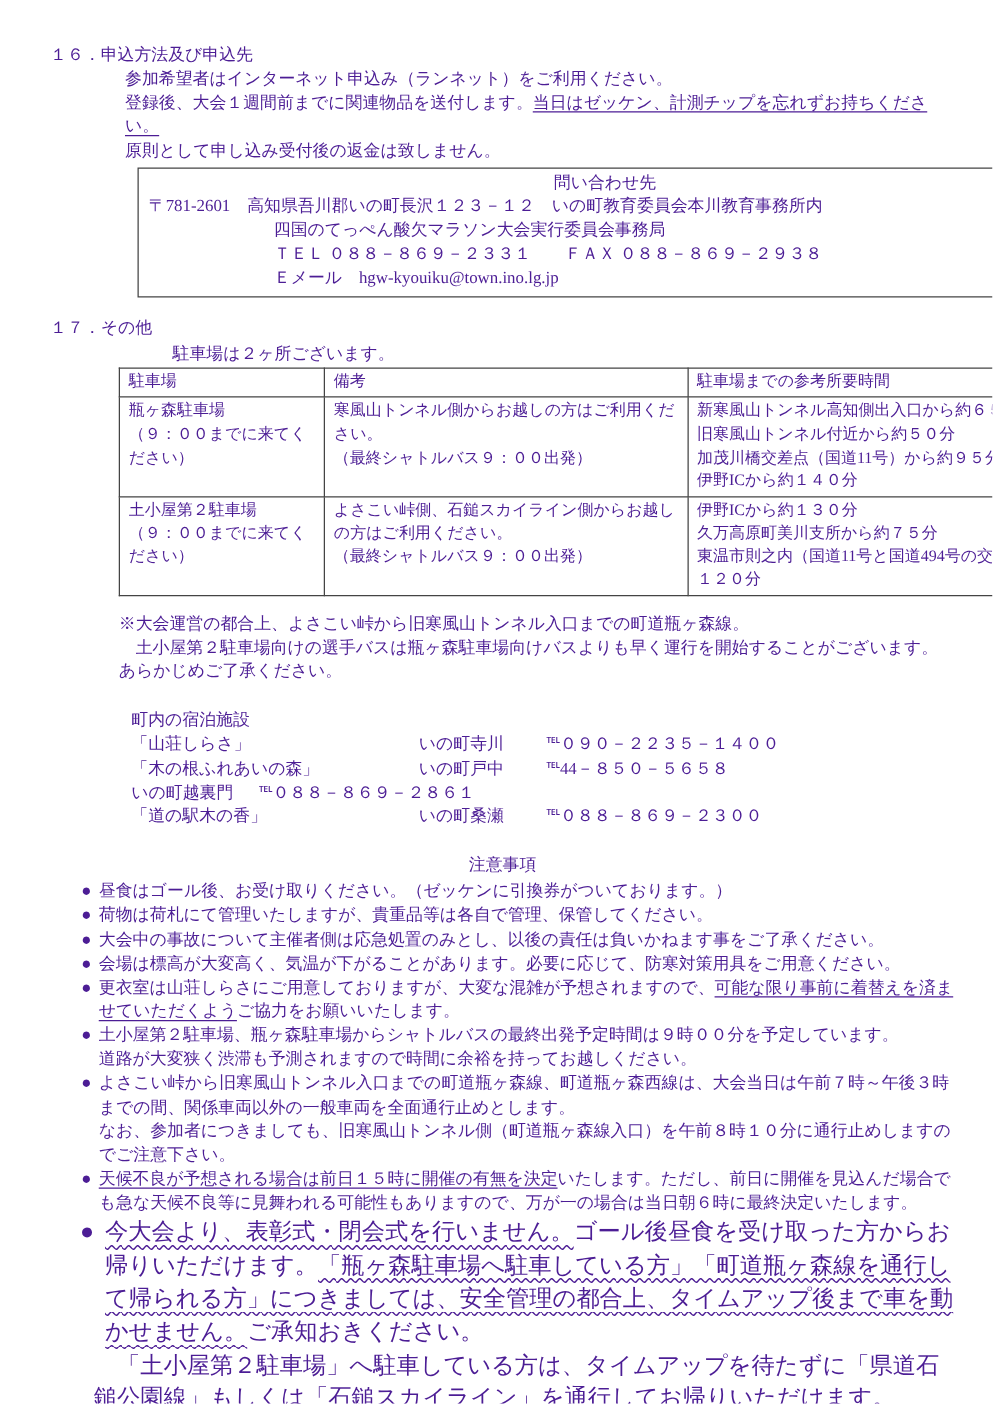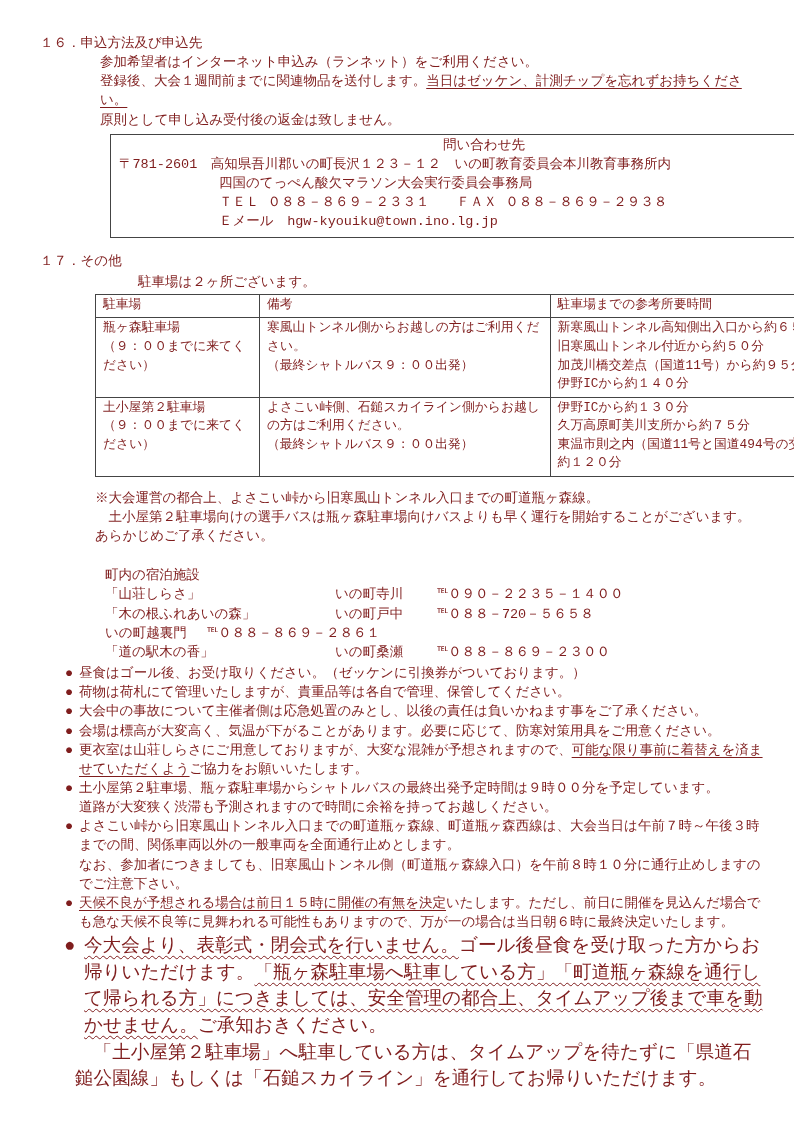--- a/index.html
+++ b/index.html
@@ -1,20 +1,20 @@
 <!DOCTYPE html>
 <html><head>
 <meta charset="utf-8">
 <style>
   * { box-sizing: border-box; }
   html, body { margin: 0; padding: 0; background: #ffffff; }
   .page {
     width: 794px; height: 1123px; margin: 0 auto; background: #ffffff;
-    font-family: Liberation Mono, monospace;
-    color: #7f1d1d; font-size: 13.5px; line-height: 1.42;
+    font-family: Liberation Serif, serif;
+    color: #4c1d95; font-size: 13.5px; line-height: 1.42;
     padding: 34px 30px 20px 40px; overflow: hidden; position: relative;
   }
   .sec-heading { margin: 0; }
   .indent1 { margin-left: 60px; }
   .u { text-decoration: underline; text-underline-offset: 3px; text-decoration-thickness: 1px; }
   .wavy { text-decoration-line: underline; text-decoration-style: wavy; text-decoration-thickness: 1px; text-underline-offset: 4px; }
 
   .contact-box {
     border: 1px solid #444; margin: 4px 0 0 70px; width: 748px;
     padding: 1px 8px 5px 8px;
@@ -112,33 +112,34 @@
   <div class="lodging">
     <div>町内の宿泊施設</div>
     <div class="lodging-row">
       <span class="lodging-name">「山荘しらさ」</span>
       <span class="lodging-place">いの町寺川</span>
       <span class="lodging-tel">℡０９０－２２３５－１４００</span>
     </div>
     <div class="lodging-row">
       <span class="lodging-name">「木の根ふれあいの森」</span>
       <span class="lodging-place">いの町戸中</span>
-      <span class="lodging-tel">℡０８８－720－５６５８</span>
+      <span class="lodging-tel">℡44－８５０－５６５８</span>
     </div>
     <div class="lodging-row">
       <span class="lodging-place">いの町越裏門</span>
       <span class="lodging-tel">℡０８８－８６９－２８６１</span>
     </div>
     <div class="lodging-row">
       <span class="lodging-name">「道の駅木の香」</span>
       <span class="lodging-place">いの町桑瀬</span>
       <span class="lodging-tel">℡０８８－８６９－２３００</span>
     </div>
   </div>
 
+  <div class="notes-heading">注意事項</div>
   <div class="bullets">
     <div class="bullet-item"><span class="bullet-marker">●</span><span>昼食はゴール後、お受け取りください。（ゼッケンに引換券がついております。）</span></div>
     <div class="bullet-item"><span class="bullet-marker">●</span><span>荷物は荷札にて管理いたしますが、貴重品等は各自で管理、保管してください。</span></div>
     <div class="bullet-item"><span class="bullet-marker">●</span><span>大会中の事故について主催者側は応急処置のみとし、以後の責任は負いかねます事をご了承ください。</span></div>
     <div class="bullet-item"><span class="bullet-marker">●</span><span>会場は標高が大変高く、気温が下がることがあります。必要に応じて、防寒対策用具をご用意ください。</span></div>
     <div class="bullet-item"><span class="bullet-marker">●</span><span>更衣室は山荘しらさにご用意しておりますが、大変な混雑が予想されますので、</span><span class="u">可能な限り事前に着替えを済ませていただくよう</span><span>ご協力をお願いいたします。</span></div>
     <div class="bullet-item"><span class="bullet-marker">●</span><span>土小屋第２駐車場、瓶ヶ森駐車場からシャトルバスの最終出発予定時間は９時００分を予定しています。
 道路が大変狭く渋滞も予測されますので時間に余裕を持ってお越しください。</span></div>
     <div class="bullet-item"><span class="bullet-marker">●</span><span>よさこい峠から旧寒風山トンネル入口までの町道瓶ヶ森線、町道瓶ヶ森西線は、大会当日は午前７時～午後３時までの間、関係車両以外の一般車両を全面通行止めとします。
 なお、参加者につきましても、旧寒風山トンネル側（町道瓶ヶ森線入口）を午前８時１０分に通行止めしますのでご注意下さい。</span></div>

